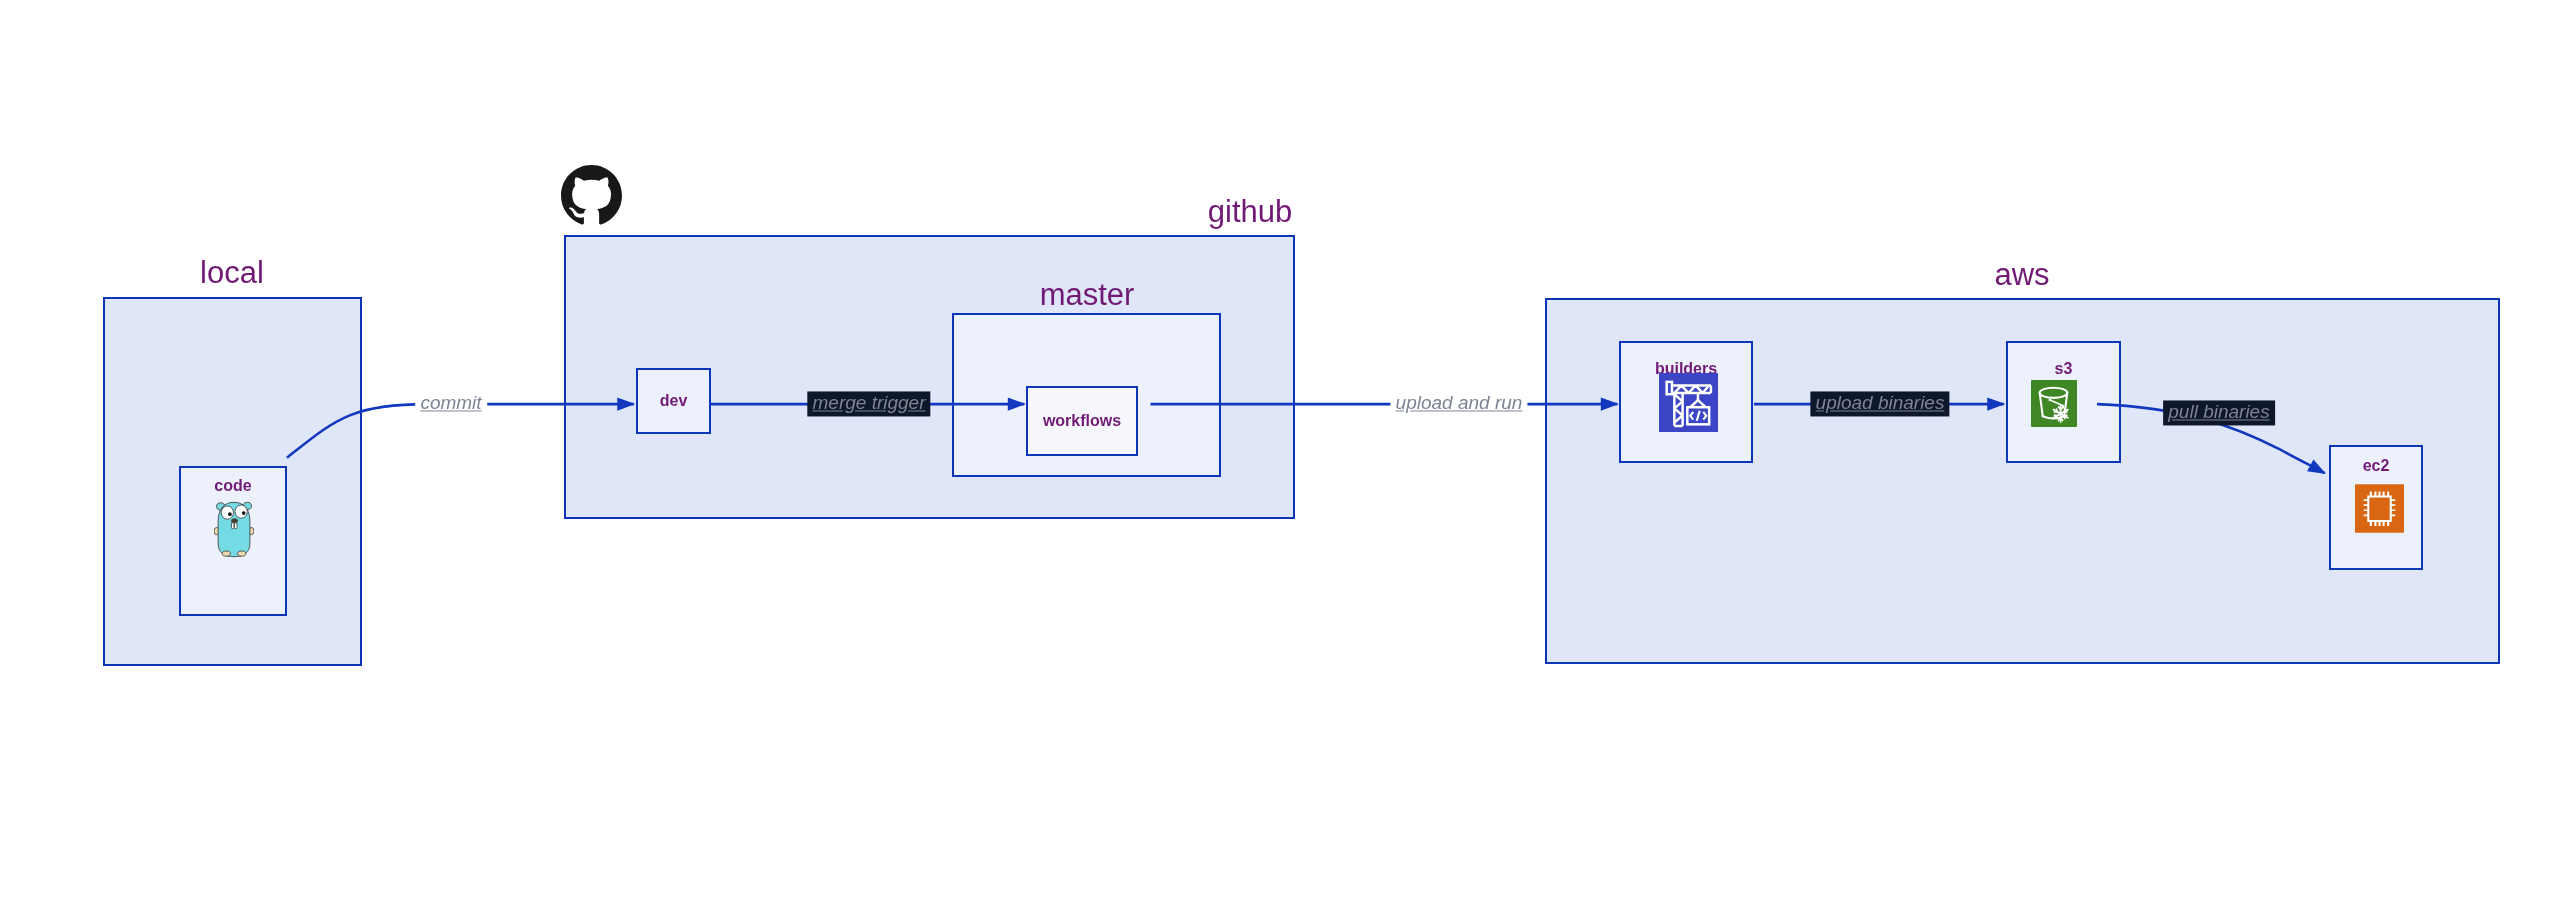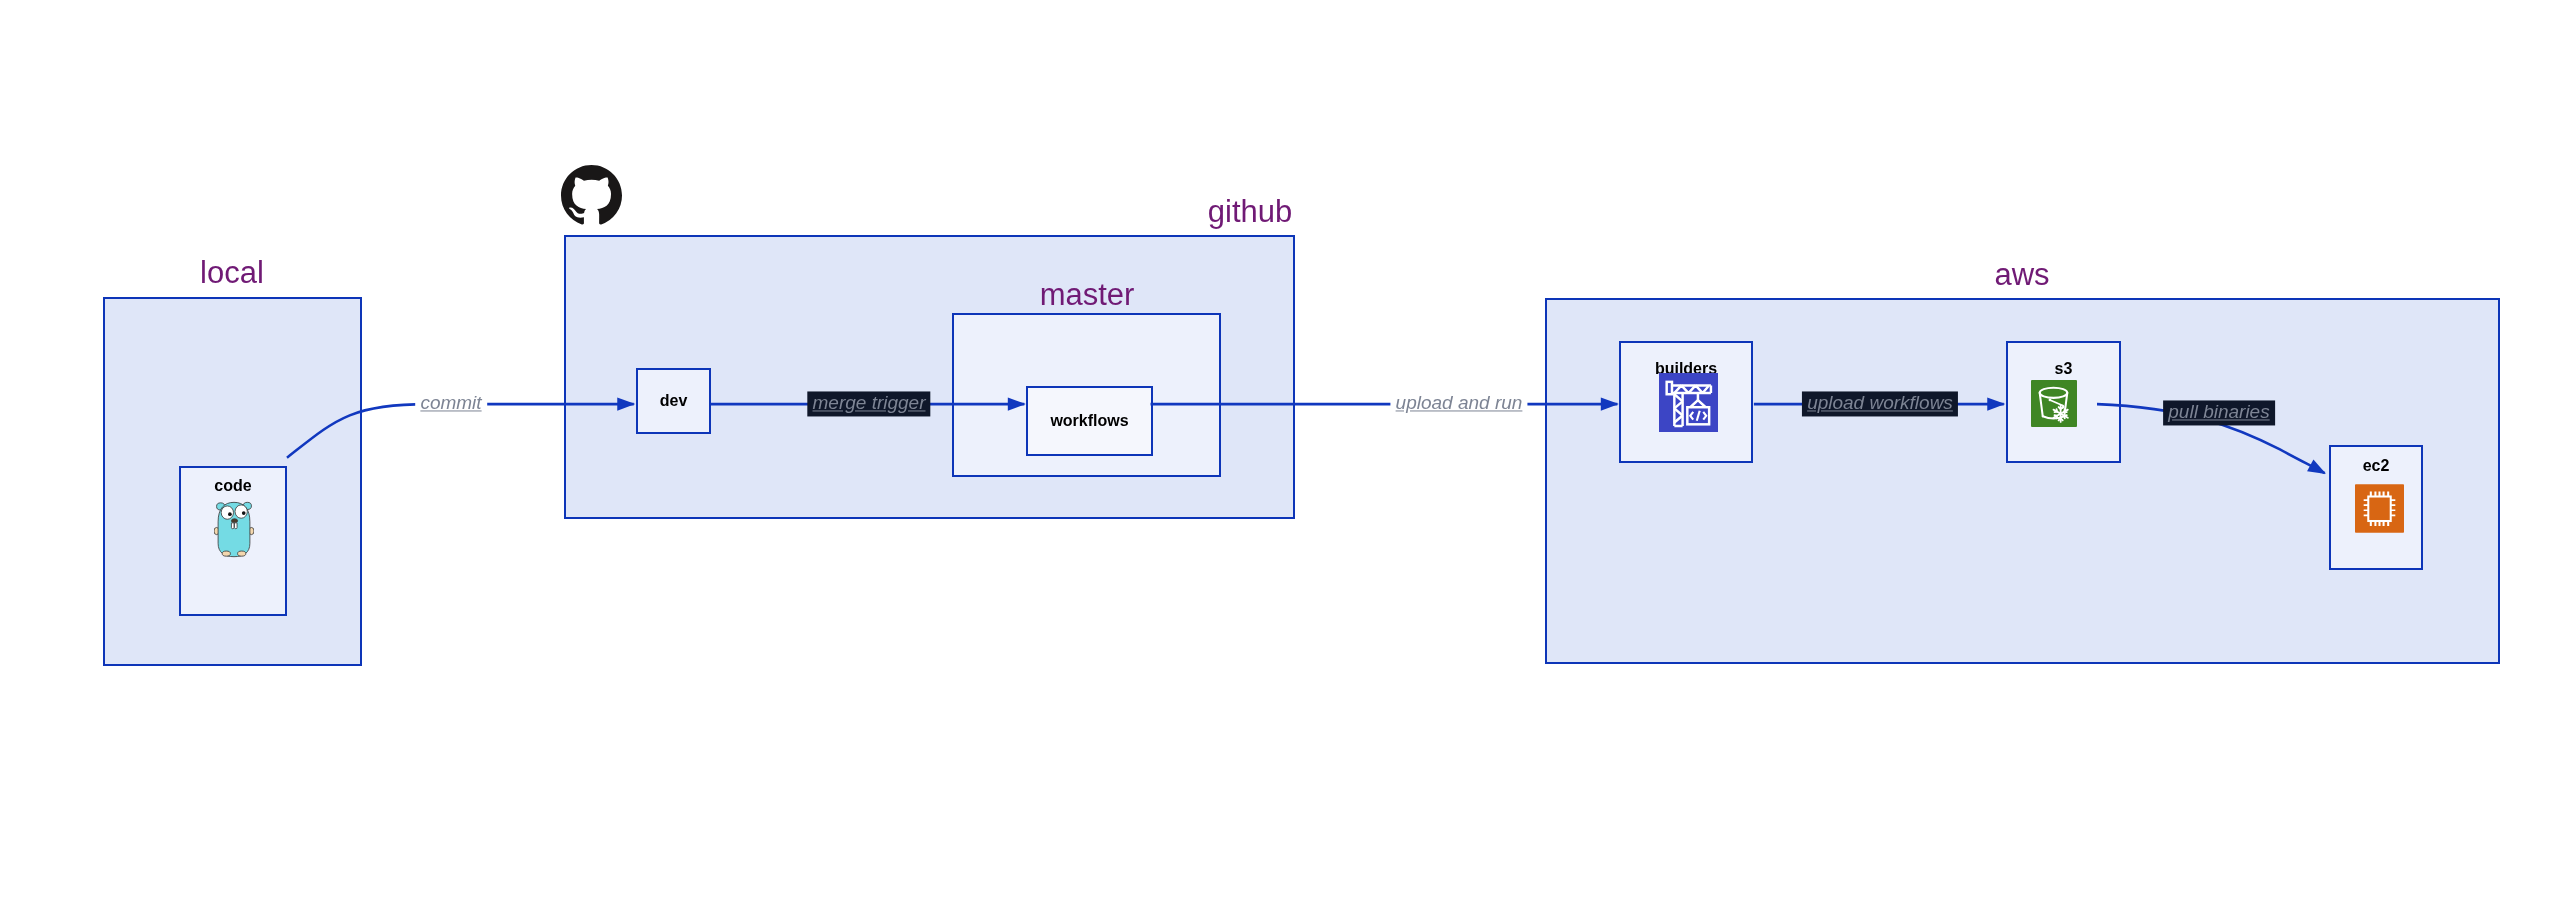--- a/index.html
+++ b/index.html
@@ -15,21 +15,21 @@
     position:absolute;background:#edf1fc;border:2.1px solid #0d35b8;box-sizing:border-box;
   }
   .node.inner{background:#f5f7fd;}
   
   .container-label{
     position:absolute;color:#701a75;font-size:31px;white-space:nowrap;
     transform:translate(-50%,-50%);
   }
   .node-label{
     position:absolute;left:50%;transform:translateX(-50%);
-    color:#000000;font-size:16px;font-weight:bold;white-space:nowrap;
+    color:#701a75;font-size:16px;font-weight:bold;white-space:nowrap;
   }
   .node-label.center{top:50%;transform:translate(-50%,-50%);}
   .edge-label{
     position:absolute;transform:translate(-50%,-50%);
     color:#7d8494;font-size:19px;font-style:italic;white-space:nowrap;
     padding:2.1px 5.2px;line-height:1.1;text-decoration:underline;
   }
   .edge-label.on-white{background:#ffffff;}
   .edge-label.on-fill{background:#0f172a;}
   
@@ -87,21 +87,21 @@
           <path fill="#ffffff" d="M40,46 h5 v9 a2.5 2.5 0 0 1 -5 0 Z"></path>
         </g>
       </svg>
     </div>
   </div>
 
   <div class="node" style="left:636px;top:368px;width:75px;height:66px;">
     <div class="node-label center">dev</div>
   </div>
 
-  <div class="node inner" style="left:1026px;top:386px;width:127px;height:70px;">
+  <div class="node inner" style="left:1026px;top:386px;width:112px;height:70px;">
     <div class="node-label center">workflows</div>
   </div>
 
   <div class="node" style="left:1619px;top:341px;width:134px;height:122px;">
     <div class="node-label" style="top:16.5px;">builders</div>
     <div class="icon" style="left:36px;top:30px;">
       <svg class="svc-icon" width="63" height="59" viewBox="0 0 100 100">
         <rect x="0" y="0" width="100" height="100" fill="#3c45c5"></rect>
         <g stroke="#ffffff" stroke-width="4.2" fill="none" stroke-linejoin="miter">
           <rect x="13" y="15" width="9" height="21"></rect>
@@ -177,18 +177,18 @@
       <path d="M 1379 784 L 1988 784" marker-end="url(#arrow)"></path>
       <path d="M 2233 784 L 3139 784" marker-end="url(#arrow)"></path>
       <path d="M 3404 784 L 3889 784" marker-end="url(#arrow)"></path>
       <path d="M 4070 784 C 4240 790 4340 828 4425 872 C 4458 890 4488 905 4512 918" marker-end="url(#arrow)"></path>
     </g>
   </svg>
 
   <div class="edge-label on-white" style="left:451px;top:404px;">commit</div>
   <div class="edge-label on-fill" style="left:869px;top:404px;">merge trigger</div>
   <div class="edge-label on-white" style="left:1459px;top:404px;">upload and run</div>
-  <div class="edge-label on-fill" style="left:1880px;top:404px;">upload workflows</div>
+  <div class="edge-label on-fill" style="left:1880px;top:404px;">upload binaries</div>
   <div class="edge-label on-fill" style="left:2219px;top:413px;">pull binaries</div>
 
 
 </div>
 
 
 </body></html>

